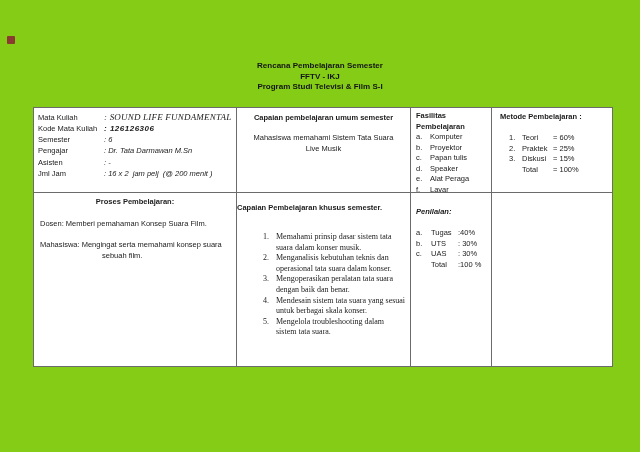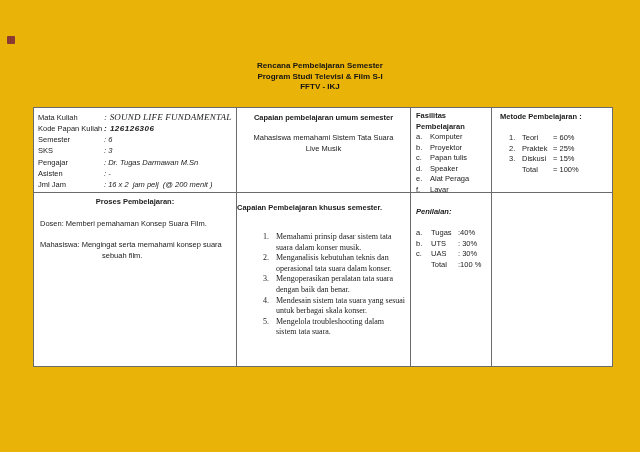--- a/index.html
+++ b/index.html
@@ -1,17 +1,17 @@
 <!DOCTYPE html>
 <html><head>
 <meta charset="utf-8">
 <style>
   html,body{margin:0;padding:0;background:#ffffff;}
   .canvas{
-    position:relative;width:640px;height:452px;background:#eab308;
+    position:relative;width:640px;height:452px;background:#84cc16;
     font-family:"Liberation Sans",sans-serif;color:#1b1b1b;overflow:hidden;
     -webkit-font-smoothing:antialiased;
   }
   .red-mark{position:absolute;left:7px;top:36px;width:8px;height:8px;background:#8a3a30;border-radius:1px;}
   .doc-title{position:absolute;top:61px;left:0;width:640px;text-align:center;
     font-weight:bold;font-size:8px;line-height:10.5px;color:#141414;}
   .rps{
     position:absolute;left:33px;top:107px;display:grid;
     grid-template-columns:203px 174px 81px 120px;grid-template-rows:85px 173px;
     border:1px solid #6b6b6b;background:#ffffff;
@@ -76,46 +76,42 @@
 </style>
 </head>
 <body>
 
 <div class="canvas">
 
   <div class="red-mark"></div>
 
   <div class="doc-title">
     <div>Rencana Pembelajaran Semester</div>
+    <div>FFTV - IKJ</div>
     <div>Program Studi Televisi &amp; Film S-I</div>
-    <div>FFTV - IKJ</div>
   </div>
 
   <div class="rps">
 
     <div class="cell ci">
       <div class="ci-row">
         <span class="ci-l">Mata Kuliah</span>
         <span class="ci-v serif">: SOUND LIFE FUNDAMENTAL</span>
       </div>
       <div class="ci-row">
-        <span class="ci-l">Kode Papan Kuliah</span>
+        <span class="ci-l">Kode Mata Kuliah</span>
         <span class="ci-v boldnum">: 126126306</span>
       </div>
       <div class="ci-row">
         <span class="ci-l">Semester</span>
         <span class="ci-v">: 6</span>
       </div>
       <div class="ci-row">
-        <span class="ci-l">SKS</span>
-        <span class="ci-v">: 3</span>
-      </div>
-      <div class="ci-row">
         <span class="ci-l">Pengajar</span>
-        <span class="ci-v">: Dr. Tugas Darmawan M.Sn</span>
+        <span class="ci-v">: Dr. Tata Darmawan M.Sn</span>
       </div>
       <div class="ci-row">
         <span class="ci-l">Asisten</span>
         <span class="ci-v">: -</span>
       </div>
       <div class="ci-row">
         <span class="ci-l">Jml Jam</span>
         <span class="ci-v">: 16 x 2  jam pelj  (@ 200 menit )</span>
       </div>
     </div>

